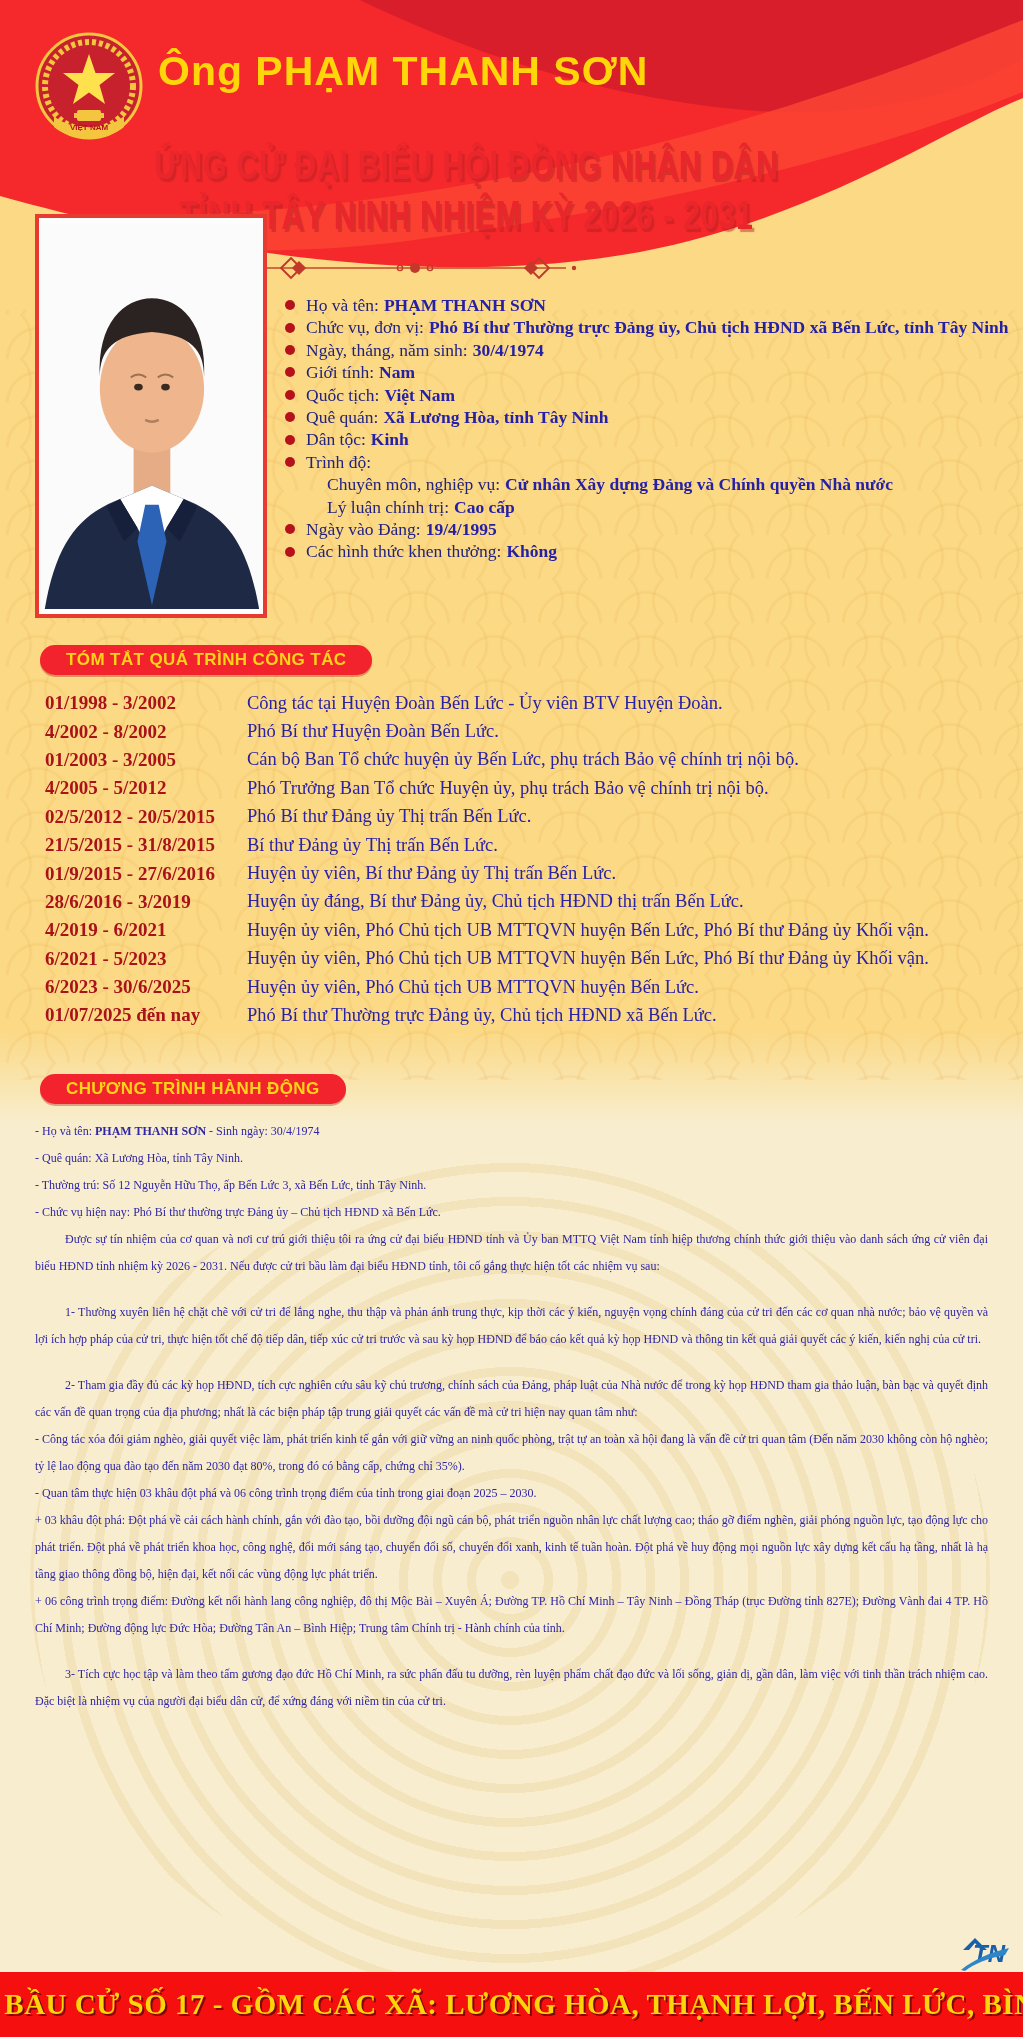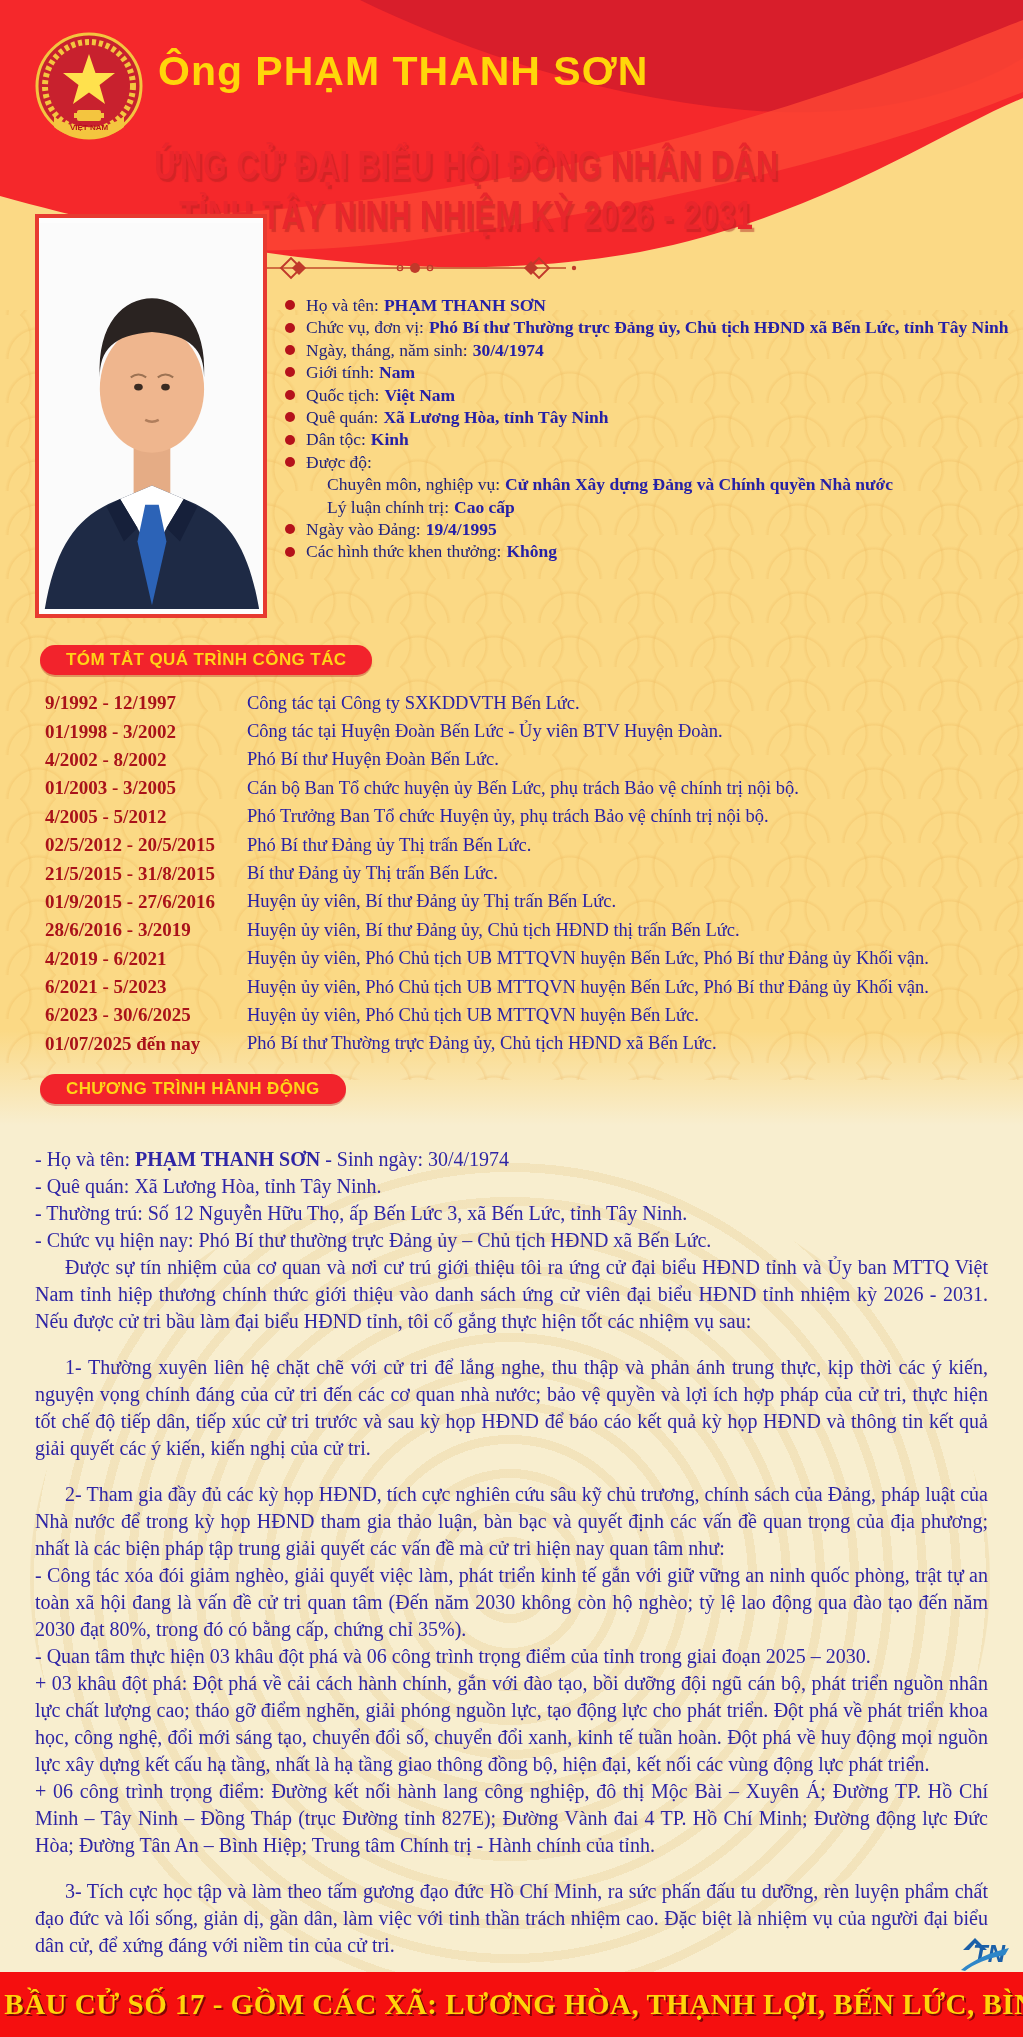--- a/index.html
+++ b/index.html
@@ -45,22 +45,22 @@
     font-family:Liberation Sans, sans-serif;font-weight:bold;font-size:17px;
     color:#FFD318;letter-spacing:.4px;white-space:nowrap;}
   .pill-career{left:40px;top:645px;}
   .pill-action{left:40px;top:1074px;}
   
   .career{position:absolute;left:45px;top:689px;width:960px;}
   .c-row{display:flex;align-items:center;height:28.4px;}
   .c-period{width:202px;flex:0 0 auto;font-weight:bold;font-size:19px;color:#A9121A;}
   .c-desc{font-size:18.5px;color:#2B21A5;white-space:nowrap;}
   
-  .action-body{position:absolute;left:35px;top:1118px;width:953px;font-size:20px;line-height:27px;
-    color:#2F25A5;text-align:justify;margin-top:28px;}
+  .action-body{position:absolute;left:35px;top:1118px;width:953px;font-size:12px;line-height:27px;
+    color:#2F25A5;text-align:justify;}
   .intro-line{text-align:left;}
   .b{font-weight:bold;}
   .para{margin:0;}
   .para.indent{text-indent:30px;}
   .para.gap{margin-top:19px;}
   
   .footer{position:absolute;left:0;top:1972px;width:1023px;height:65px;background:#F50F0F;
     display:flex;align-items:center;justify-content:center;}
   .footer-text{font-weight:bold;font-size:29px;color:#FFD40A;text-shadow:2px 2px 0 #7E0606;
     white-space:nowrap;letter-spacing:.5px;}
@@ -162,21 +162,21 @@
         <span class="p-label">Quê quán:</span>
         <span class="p-value">Xã Lương Hòa, tỉnh Tây Ninh</span>
       </div>
     <div class="p-row">
         <span class="bullet"></span>
         <span class="p-label">Dân tộc:</span>
         <span class="p-value">Kinh</span>
       </div>
     <div class="p-row">
         <span class="bullet"></span>
-        <span class="p-label">Được độ:</span>
+        <span class="p-label">Trình độ:</span>
         <span class="p-value"></span>
       </div>
     <div class="p-row indent">
         <span class="p-label">Chuyên môn, nghiệp vụ:</span>
         <span class="p-value">Cử nhân Xây dựng Đảng và Chính quyền Nhà nước</span>
       </div>
     <div class="p-row indent">
         <span class="p-label">Lý luận chính trị:</span>
         <span class="p-value">Cao cấp</span>
       </div>
@@ -188,24 +188,20 @@
     <div class="p-row">
         <span class="bullet"></span>
         <span class="p-label">Các hình thức khen thưởng:</span>
         <span class="p-value">Không</span>
       </div>
   </div>
 
   <div class="pill pill-career">TÓM TẮT QUÁ TRÌNH CÔNG TÁC</div>
   <div class="career">
     <div class="c-row">
-        <span class="c-period">9/1992 - 12/1997</span>
-        <span class="c-desc">Công tác tại Công ty SXKDDVTH Bến Lức.</span>
-      </div>
-    <div class="c-row">
         <span class="c-period">01/1998 - 3/2002</span>
         <span class="c-desc">Công tác tại Huyện Đoàn Bến Lức - Ủy viên BTV Huyện Đoàn.</span>
       </div>
     <div class="c-row">
         <span class="c-period">4/2002 - 8/2002</span>
         <span class="c-desc">Phó Bí thư Huyện Đoàn Bến Lức.</span>
       </div>
     <div class="c-row">
         <span class="c-period">01/2003 - 3/2005</span>
         <span class="c-desc">Cán bộ Ban Tổ chức huyện ủy Bến Lức, phụ trách Bảo vệ chính trị nội bộ.</span>
@@ -221,21 +217,21 @@
     <div class="c-row">
         <span class="c-period">21/5/2015 - 31/8/2015</span>
         <span class="c-desc">Bí thư Đảng ủy Thị trấn Bến Lức.</span>
       </div>
     <div class="c-row">
         <span class="c-period">01/9/2015 - 27/6/2016</span>
         <span class="c-desc">Huyện ủy viên, Bí thư Đảng ủy Thị trấn Bến Lức.</span>
       </div>
     <div class="c-row">
         <span class="c-period">28/6/2016 - 3/2019</span>
-        <span class="c-desc">Huyện ủy viên, Bí thư Đảng ủy, Chủ tịch HĐND thị trấn Bến Lức.</span>
+        <span class="c-desc">Huyện ủy đáng, Bí thư Đảng ủy, Chủ tịch HĐND thị trấn Bến Lức.</span>
       </div>
     <div class="c-row">
         <span class="c-period">4/2019 - 6/2021</span>
         <span class="c-desc">Huyện ủy viên, Phó Chủ tịch UB MTTQVN huyện Bến Lức, Phó Bí thư Đảng ủy Khối vận.</span>
       </div>
     <div class="c-row">
         <span class="c-period">6/2021 - 5/2023</span>
         <span class="c-desc">Huyện ủy viên, Phó Chủ tịch UB MTTQVN huyện Bến Lức, Phó Bí thư Đảng ủy Khối vận.</span>
       </div>
     <div class="c-row">

